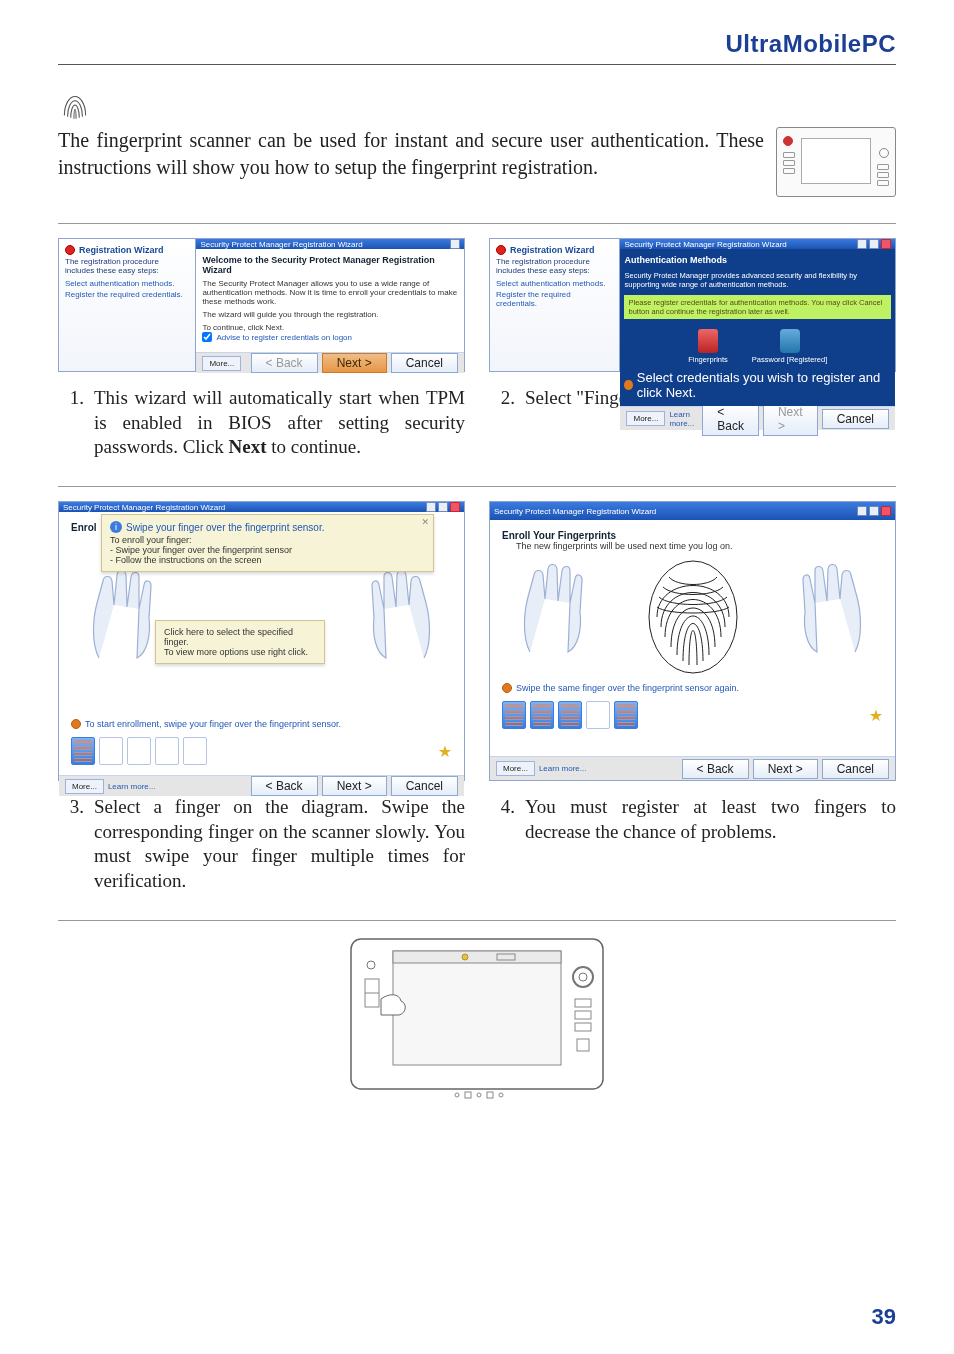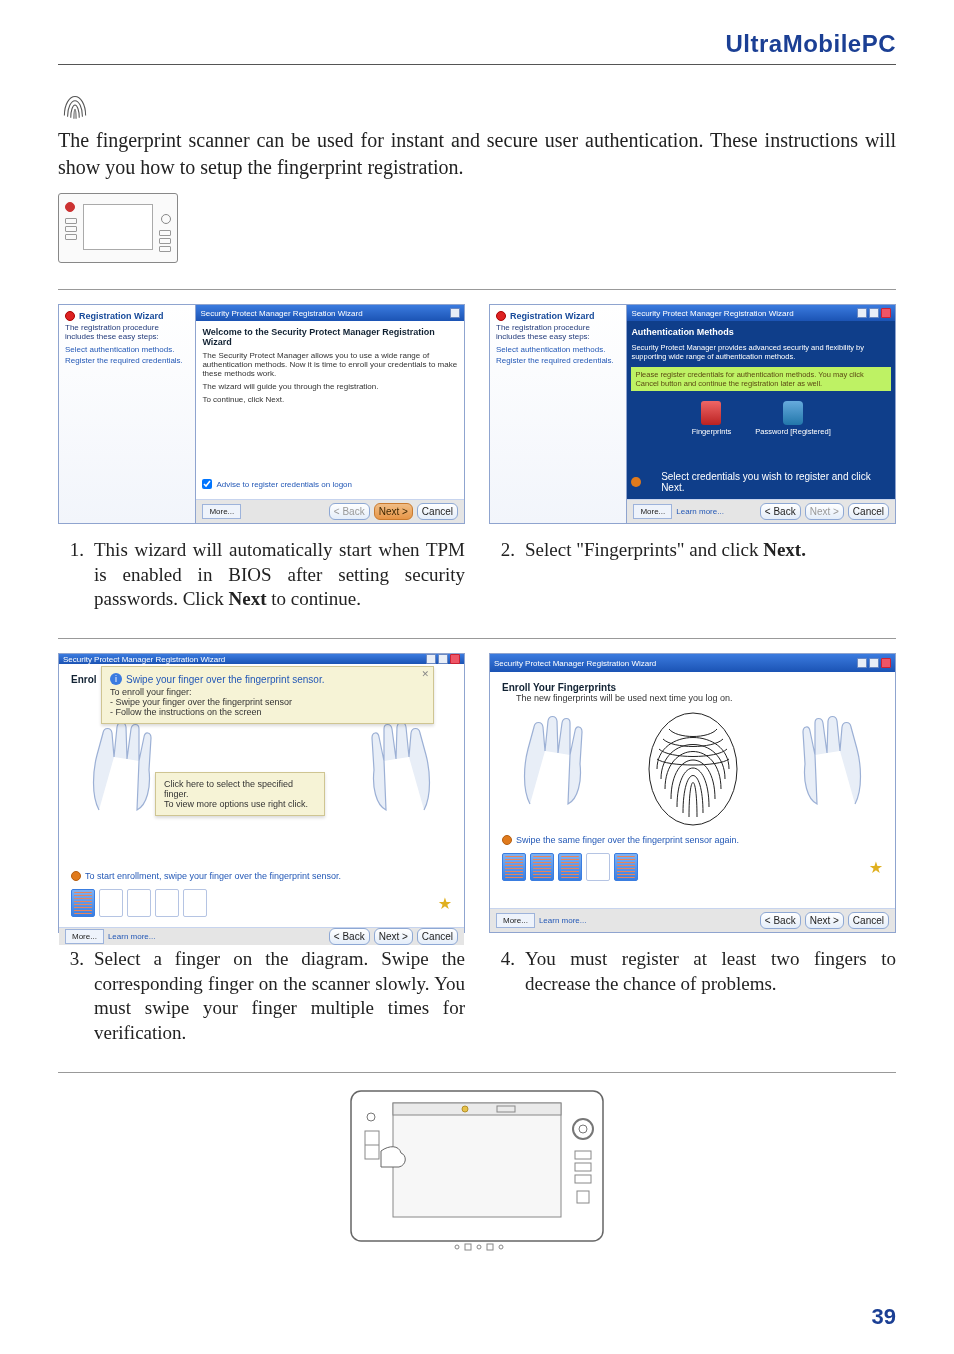--- a/index.html
+++ b/index.html
@@ -32,21 +32,20 @@
     font-size: 30px;
     margin-top: 24px;
     margin-bottom: 4px;
   }
   .fp-icon svg { width: 34px; height: 34px; display: block; }
   .intro-wrap {
     display: flex;
     gap: 12px;
     align-items: flex-start;
     margin-top: 4px;
-    flex-direction: column;
   }
   .intro {
     font-size: 20px;
     line-height: 1.35;
     text-align: justify;
     flex: 1;
   }
   .device-thumb {
     width: 120px;
     height: 70px;
@@ -89,21 +88,21 @@
     gap: 24px;
     margin-top: 6px;
   }
   .col {
     flex: 1;
     display: flex;
     flex-direction: column;
   }
   .shot {
     width: 100%;
-    height: 220px;
+    height: 134px;
     position: relative;
   }
   .shot-inner {
     position:absolute; inset:0;
     display:flex;
   }
   .sidebar {
     width: 34%;
     background: linear-gradient(#fff,#f2f5fb);
     border:1px solid #8fa4cf;
@@ -160,21 +159,21 @@
   .key-glyph { width:28px;height:14px;background:linear-gradient(#6ad,#27a);border-radius:4px; margin:5px auto 6px;}
   .footerbar {
     height:24px; border-top:1px solid #c7d4ee;
     display:flex; align-items:center; gap:4px;
     padding:0 6px;
     background:#e5e5e5;
   }
   .footerbar .spacer { flex:1; }
   .btn {
     border:1px solid #8ea8d4; background:linear-gradient(#fff,#e4edf9);
-    font-size:10px; padding:2px 4px; border-radius:6px;
+    font-size:12px; padding:2px 14px; border-radius:0;
   }
   .btn.primary { background:linear-gradient(#f0bd86,#e79647); border-color:#c97a2e; color:#3e2700;}
   .btn.dis { color:#999; }
   .link { color:#2358b6; font-size:8px; }
   .footerbar .more { border:1px solid #9db3db; background:#eef3fb; padding:2px 6px; font-size:8px;}
   .chk { display:flex;align-items:center;gap:4px;margin-top:auto;margin-bottom:4px;color:#2358b6;font-size:8px;}
   .chk input { width:10px;height:10px; }
 
   
   .shot-enroll {
@@ -374,21 +373,21 @@
             <div class="auth-icons">
               <div class="ico">
                 <div class="glyph fp-glyph"></div>
                 <div>Fingerprints</div>
               </div>
               <div class="ico">
                 <div class="glyph key-glyph"></div>
                 <div>Password [Registered]</div>
               </div>
             </div>
-            <div style="margin-top:auto;font-size:10px;display:flex;align-items:center;gap:20px;">
+            <div style="margin-top:auto;font-size:13px;display:flex;align-items:center;gap:4px;">
               <span style="width:10px;height:10px;border-radius:50%;background:#e07a1c;"></span>
               <span>Select credentials you wish to register and click Next.</span>
             </div>
           </div>
           <div class="footerbar">
             <span class="more">More...</span>
             <span class="link">Learn more...</span>
             <span class="spacer"></span>
             <span class="btn">&lt; Back</span>
             <span class="btn dis">Next &gt;</span>

